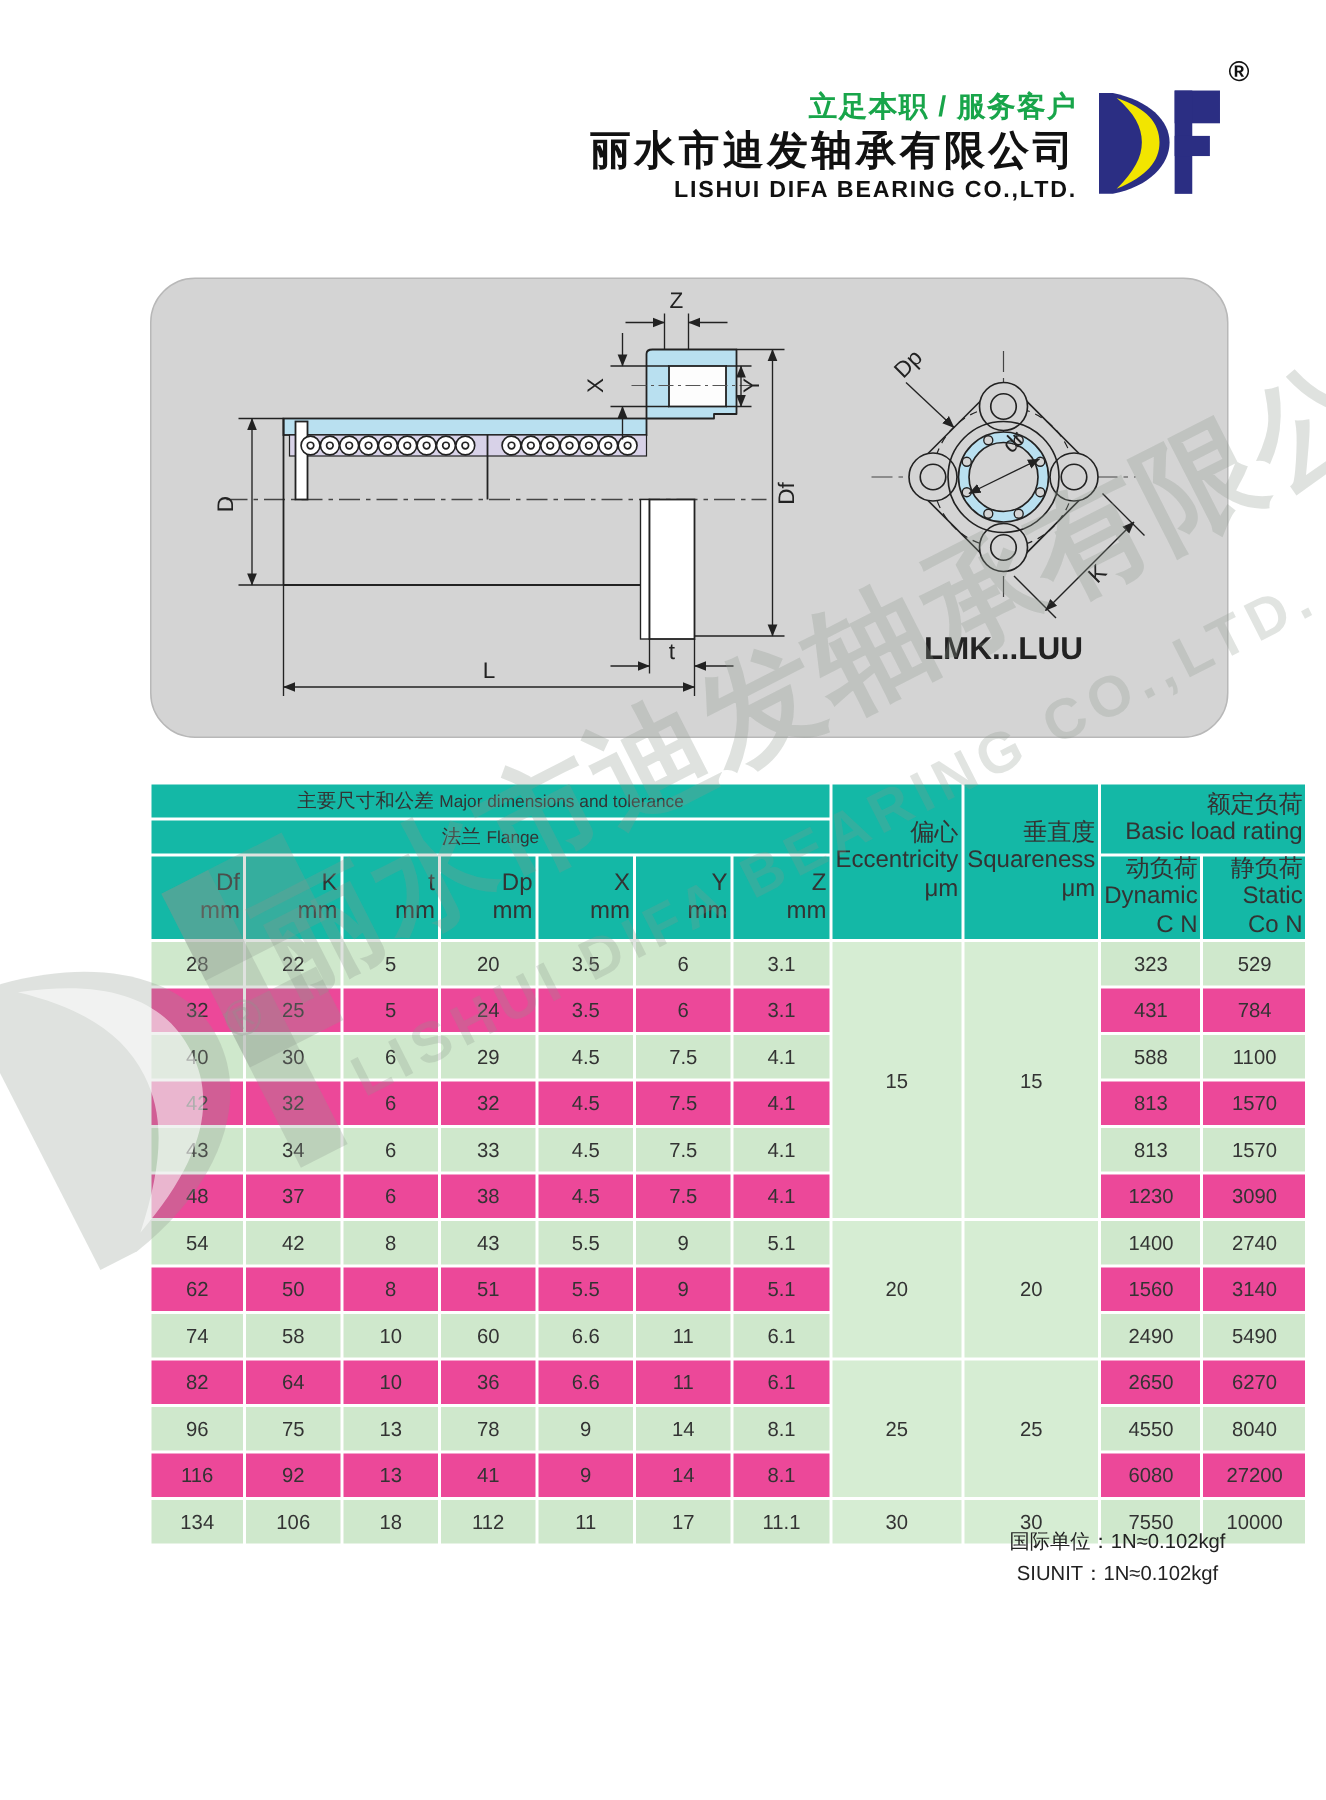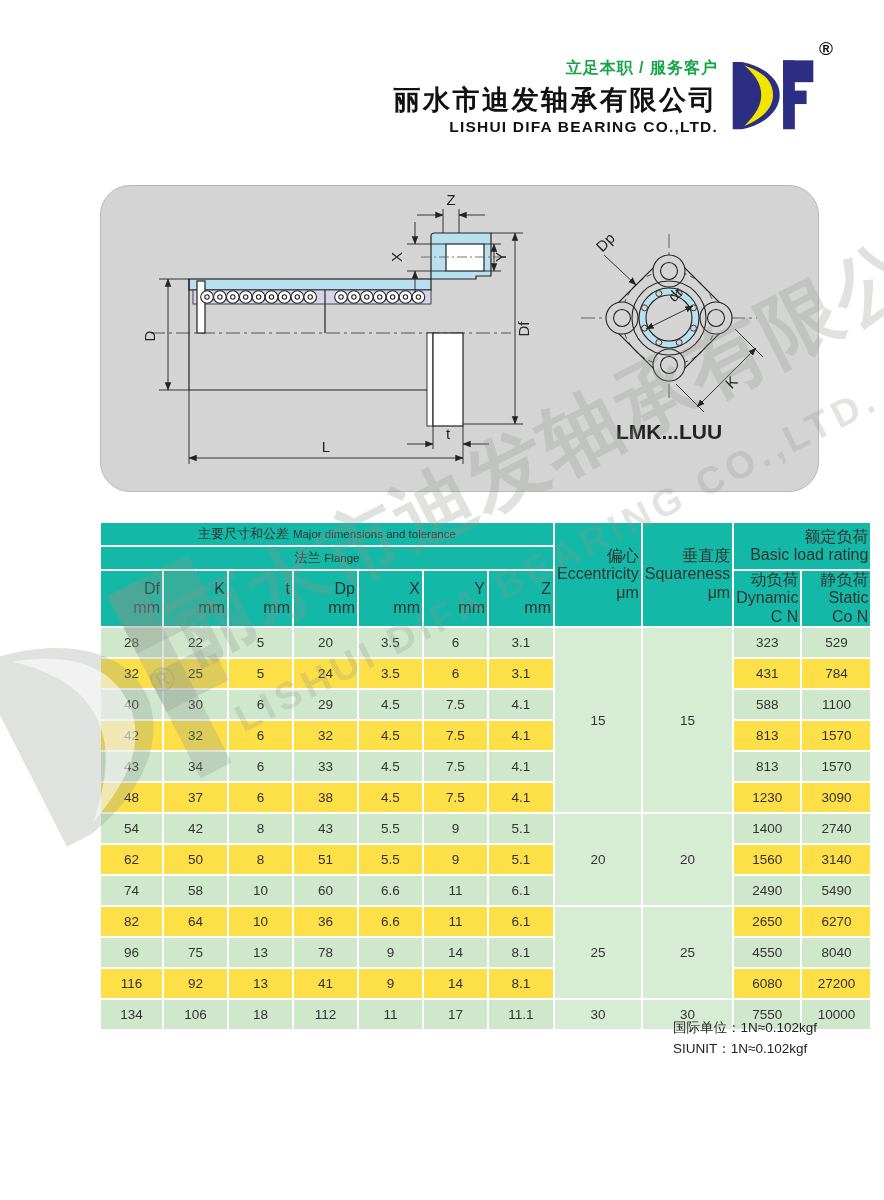--- a/index.html
+++ b/index.html
@@ -1,45 +1,45 @@
 <!DOCTYPE html>
 <html><head>
 <meta charset="utf-8">
 <style>
   html,body{margin:0;padding:0;background:#fff;}
   body{font-family:"Liberation Sans","DejaVu Sans",sans-serif;color:#333;}
   #page{position:relative;width:884px;height:1200px;background:#fff;overflow:hidden;}
 
   
-  .slogan{position:absolute;right:166px;top:58px;font-size:16px;font-weight:bold;letter-spacing:1px;}
+  .slogan{position:absolute;right:166px;top:58px;font-size:19px;font-weight:bold;letter-spacing:1px;}
   .company-zh{position:absolute;right:166px;top:82px;font-size:27px;font-weight:bold;color:#111;letter-spacing:2.5px;}
   .company-en{position:absolute;right:166px;top:118px;font-size:15.5px;font-weight:bold;color:#111;letter-spacing:1.2px;}
   .logo-box{position:absolute;left:731px;top:56px;width:84px;height:86px;}
   .reg-mark{position:absolute;left:819px;top:38px;font-size:19px;color:#111;font-weight:bold;}
 
   
   .panel{position:absolute;left:100px;top:185px;width:717px;height:305px;background:#d4d4d4;
          border:1px solid #b8b8b8;border-radius:30px;}
 
   
   .spec-table{position:absolute;left:99px;top:521px;border-collapse:separate;border-spacing:2px;}
   .spec-table th,.spec-table td{text-align:center;vertical-align:middle;font-size:13.5px;color:#333;padding:0 2px;}
   .spec-table th{background:#14b8a6;font-weight:normal;}
   .spec-table .hd-title{height:22px;}
   .spec-table .hd-flange{height:22px;}
   .spec-table .hd-units{height:42px;}
   .zh{font-size:13px;} .en{font-size:11.5px;}
   .h3line div{line-height:1.15;font-size:16px;text-align:right;}
   td.r-odd{background:#cfe8cc;}
-  td.r-even{background:#fde047;}
+  td.r-even{background:#ec4899;}
   td.r-merge{background:#d6edd3;}
   .spec-table tbody td{height:29px;}
 
   
-  .footer{position:absolute;right:67px;top:1018px;text-align:left;font-size:13.5px;color:#222;line-height:1.55;}
+  .footer{position:absolute;right:67px;top:1018px;text-align:center;font-size:13.5px;color:#222;line-height:1.55;}
 
   
   .watermark{position:absolute;inset:0;pointer-events:none;z-index:30;overflow:hidden;}
   .wm-zh{position:absolute;left:180px;top:585px;font-size:80px;font-weight:bold;white-space:nowrap;
          color:rgba(140,150,140,0.28);transform:rotate(-27deg);transform-origin:0 50%;letter-spacing:2px;}
   .wm-en{position:absolute;left:238px;top:700px;font-size:38px;font-weight:bold;white-space:nowrap;
          color:rgba(140,150,140,0.26);transform:rotate(-27deg);transform-origin:0 50%;letter-spacing:5px;}
   .wm-df{position:absolute;left:8px;top:582px;width:250px;height:260px;transform:rotate(-27deg);}
   .wm-reg{position:absolute;left:150px;top:660px;font-size:34px;color:rgba(140,150,140,0.30);transform:rotate(-27deg);}
 

